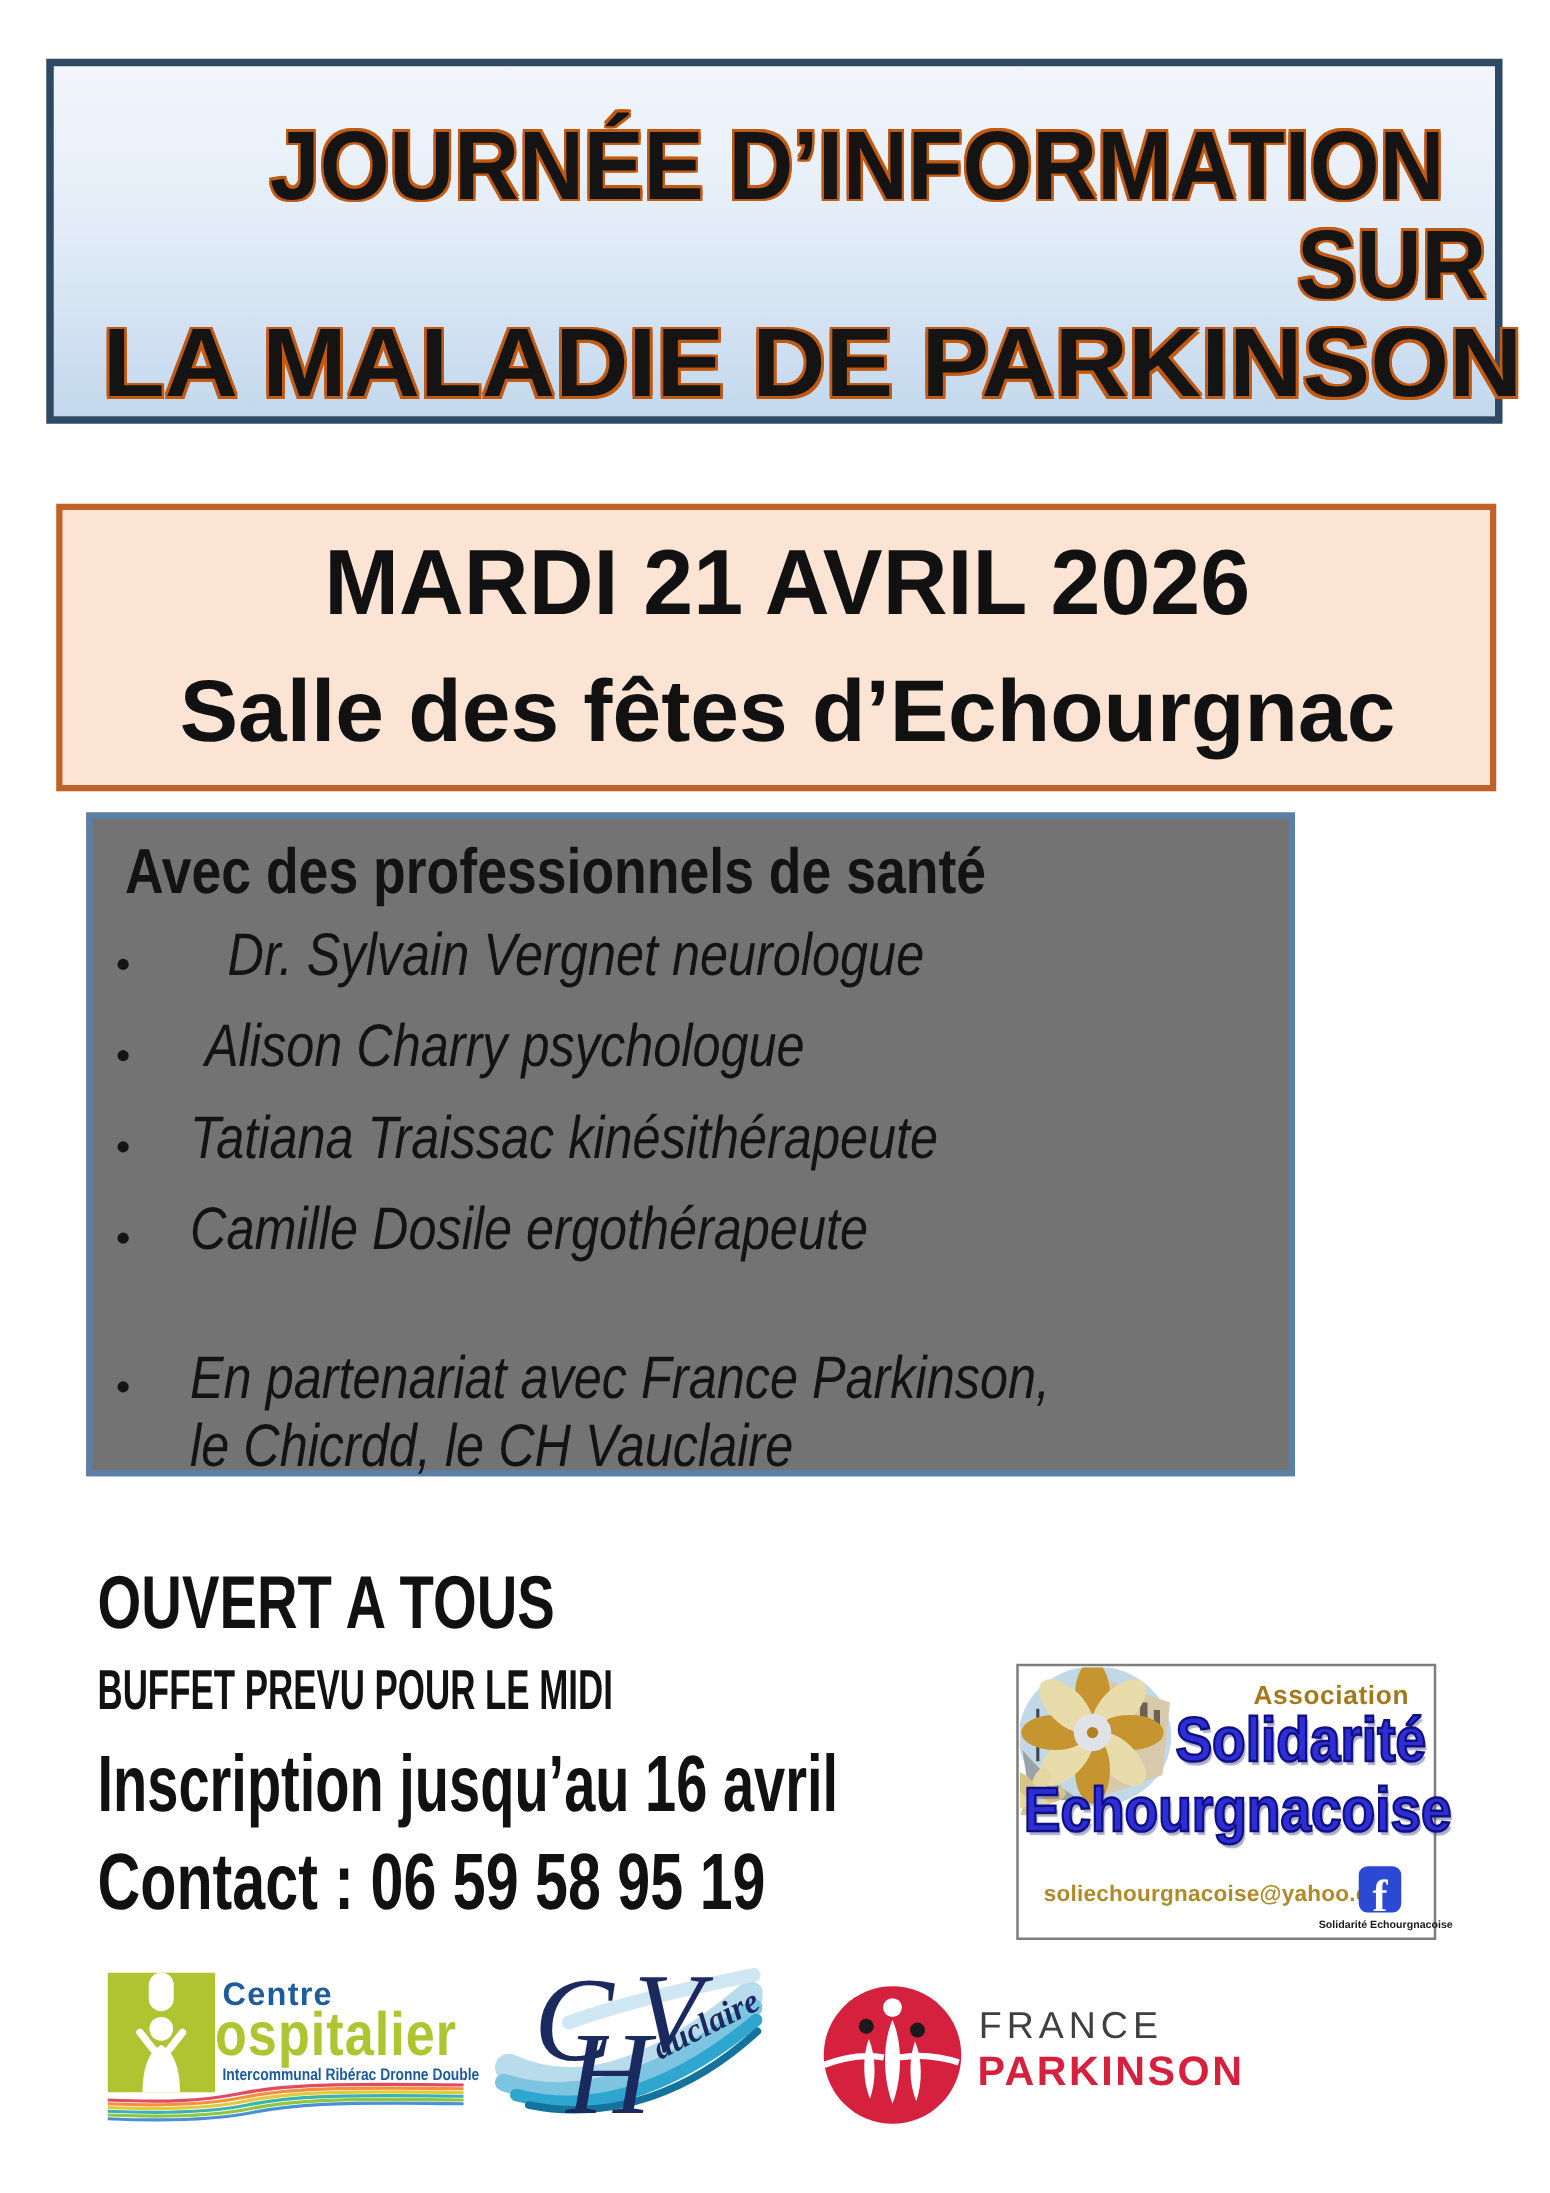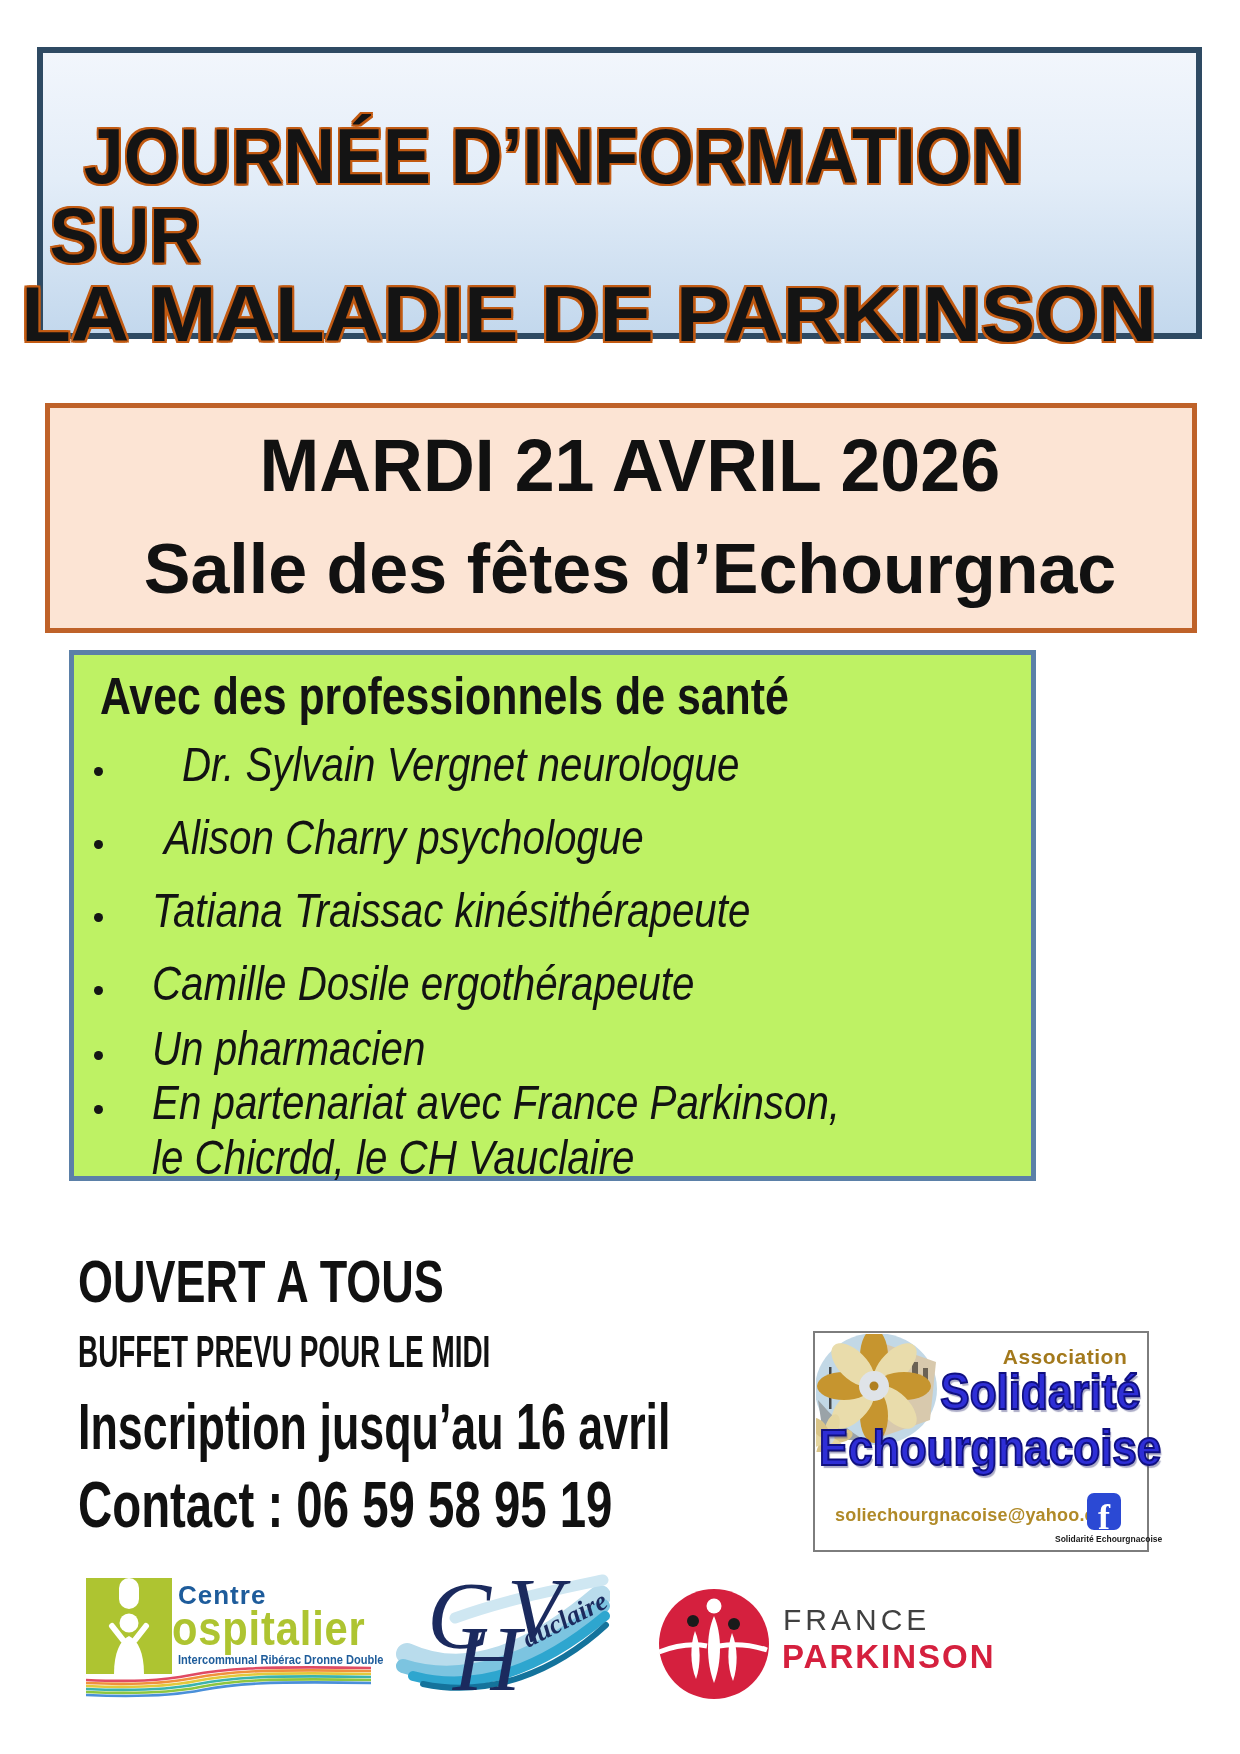--- a/index.html
+++ b/index.html
@@ -5,21 +5,21 @@
   html,body{margin:0;padding:0;background:#ffffff;}
   .page{
     position:relative; width:1240px; height:1754px; background:#ffffff;
     font-family:"Liberation Sans", sans-serif; overflow:hidden;
   }
   
   .title-box{
     position:absolute; left:37px; top:47px; width:1165px; height:292px;
     box-sizing:border-box; border:6px solid #2e4a63;
     background:linear-gradient(180deg,#f2f6fc 0%,#e3edf8 45%,#c3d8ed 100%);
-    text-align:left; padding-top:64px;
+    text-align:right; padding-top:40px;
   }
   .title-line{
     font-weight:bold; font-size:78px; line-height:79px; color:#141414;
     white-space:nowrap;
     text-shadow:-2px -2px 0 #c25a12, 2px -2px 0 #c25a12, -2px 2px 0 #c25a12,
                  2px 2px 0 #c25a12, 0 -2px 0 #c25a12, 0 2px 0 #c25a12,
                 -2px 0 0 #c25a12, 2px 0 0 #c25a12;
   }
   .title-line span{display:inline-block; transform-origin:center;}
   .t1 span{transform:scaleX(0.92);}
@@ -31,21 +31,21 @@
     box-sizing:border-box; border:5px solid #bf6229; background:#fce4d4;
     text-align:center; padding-top:20px; color:#111;padding-left:18px;
   }
   .date-line{font-weight:bold; font-size:74px; line-height:76px; white-space:nowrap;}
   .date-line span{display:inline-block; transform:scaleX(0.97); transform-origin:center;}
   .venue-line{font-weight:bold; font-size:70px; line-height:74px; margin-top:28px; white-space:nowrap;}
   .venue-line span{display:inline-block; transform:scaleX(1.0); transform-origin:center;}
   
   .prof-box{
     position:absolute; left:69px; top:650px; width:967px; height:531px;
-    box-sizing:border-box; border:5px solid #5b80a8; background:#bef264; color:#131313;
+    box-sizing:border-box; border:5px solid #5b80a8; background:#737373; color:#131313;
   }
   .prof-heading{
     position:absolute; left:26px; top:12px; font-size:51px; font-weight:bold; white-space:nowrap;
     transform:scaleX(0.84); transform-origin:left top;
   }
   .prow{position:absolute; left:0; width:100%; height:70px;}
   .dot{position:absolute; left:20px; width:9px; height:9px; border-radius:50%; background:#151515;}
   .prow .dot{top:30px;}
   .ptxt{
     position:absolute; top:0; font-size:48px; font-style:italic; line-height:55px;
@@ -125,24 +125,20 @@
       <span class="dot"></span>
       <span class="ptxt ind1">Dr.  Sylvain Vergnet neurologue</span>
     </div>
     <div class="prow r3">
       <span class="dot"></span>
       <span class="ptxt ind3">Tatiana Traissac kinésithérapeute</span>
     </div>
     <div class="prow r4">
       <span class="dot"></span>
       <span class="ptxt ind3">Camille Dosile ergothérapeute</span>
-    </div>
-    <div class="prow r5">
-      <span class="dot"></span>
-      <span class="ptxt ind3">Un pharmacien</span>
     </div>
     <div class="prow r6">
       <span class="dot"></span>
       <span class="ptxt ind3">
         <span>En partenariat avec France Parkinson,</span><br>
         <span>le Chicrdd, le CH Vauclaire</span>
       </span>
     </div>
   </div>
 

